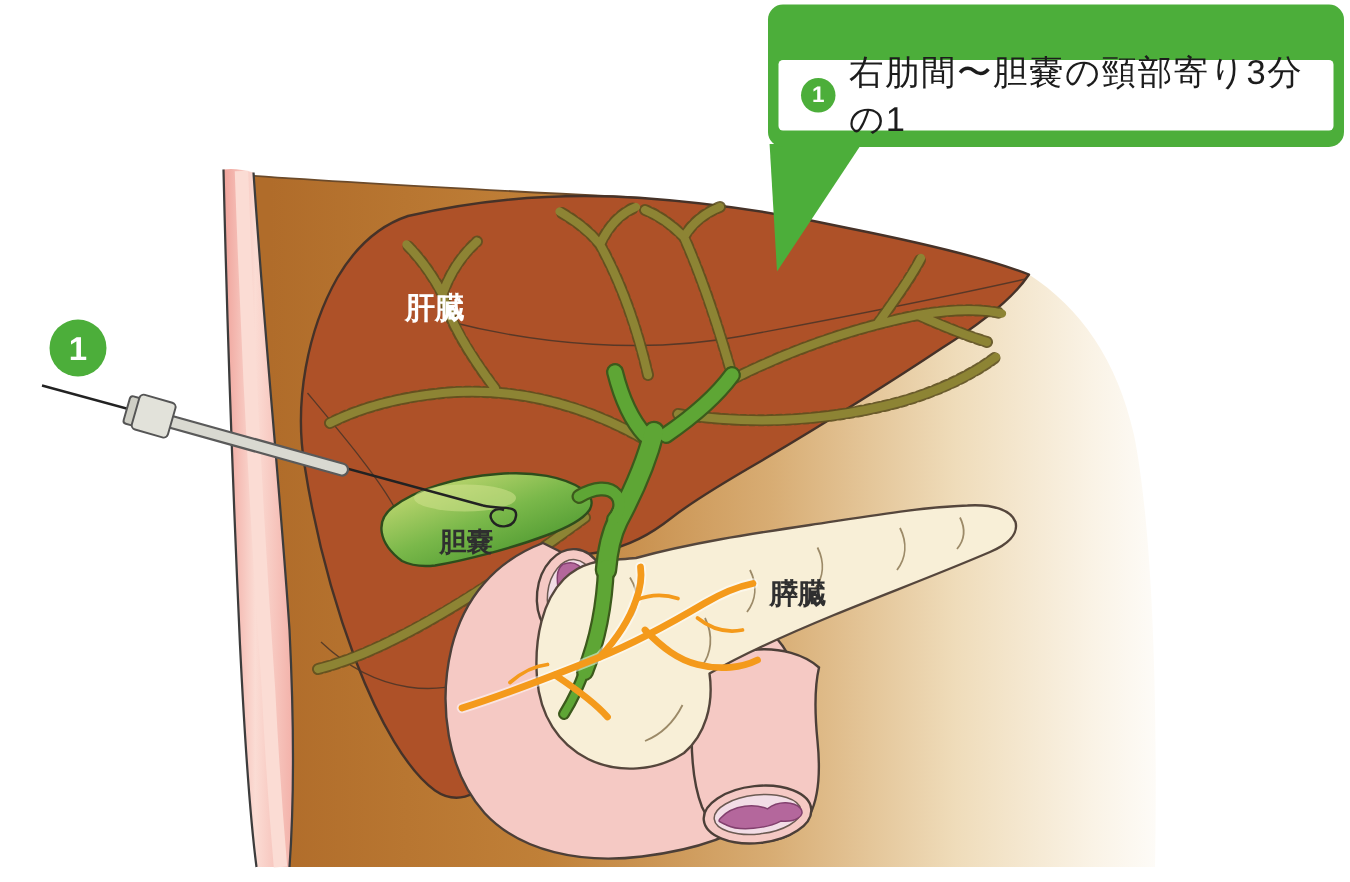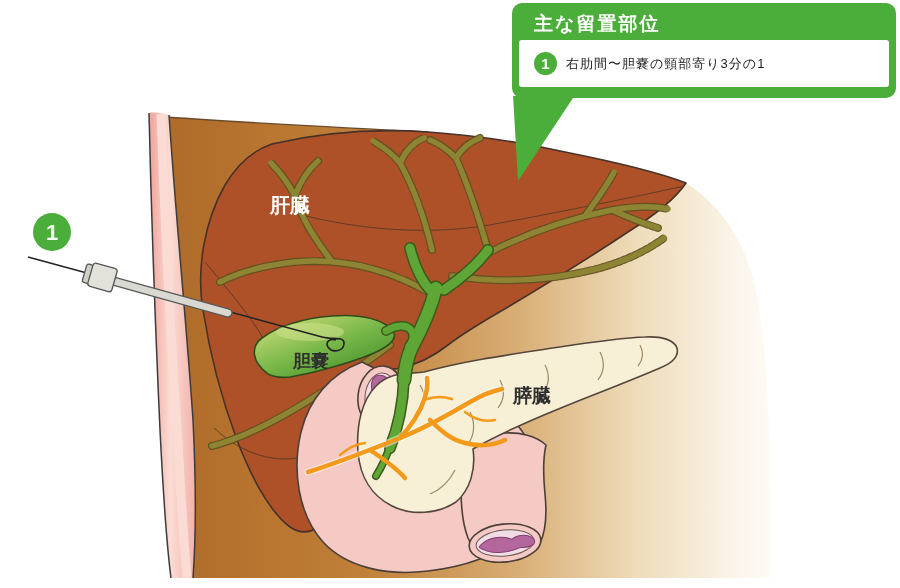--- a/index.html
+++ b/index.html
@@ -19,21 +19,21 @@
   .callout-body{
     position:absolute;left:7px;right:7px;top:37px;height:47px;background:#ffffff;
     border-radius:3px;display:flex;align-items:center;gap:9px;padding-left:15px;
     box-sizing:border-box;
   }
   .badge-sm{
     width:23px;height:23px;border-radius:50%;background:var(--accent-green);
     color:#fff;font-weight:bold;font-size:15px;display:flex;align-items:center;
     justify-content:center;flex:0 0 auto;
   }
-  .callout-text{font-size:13px;color:#1c1c1c;letter-spacing:1px;}
+  .callout-text{font-size:23px;color:#1c1c1c;letter-spacing:1px;}
   .pointer-svg{position:absolute;left:500px;top:96px;z-index:2;}
   svg text.organ-label{font-family:"Liberation Sans","DejaVu Sans",sans-serif;font-weight:bold;}
 </style>
 </head>
 <body>
 
 <div class="stage">
 
   <svg class="anatomy" width="900" height="588" viewBox="0 0 900 588">
     <defs>
@@ -222,21 +222,20 @@
     <text x="290" y="212" text-anchor="middle" font-size="20" fill="#ffffff" class="organ-label">肝臓</text>
     <text x="311" y="367" text-anchor="middle" font-size="18" fill="#2f2f2f" class="organ-label">胆嚢</text>
     <text x="532" y="402" text-anchor="middle" font-size="19" fill="#2f2f2f" class="organ-label">膵臓</text>
   </svg>
 
   <svg class="pointer-svg" width="100" height="90" viewBox="0 0 100 90">
     <polygon points="13,-1 75,-1 18,85" style="fill:var(--accent-green)"></polygon>
   </svg>
 
   <div class="callout">
-    <div class="callout-title">主な留置部位</div>
     <div class="callout-body">
       <span class="badge-sm">
         <span>1</span>
       </span>
       <span class="callout-text">右肋間〜胆嚢の頸部寄り3分の1</span>
     </div>
   </div>
 
 </div>
 

